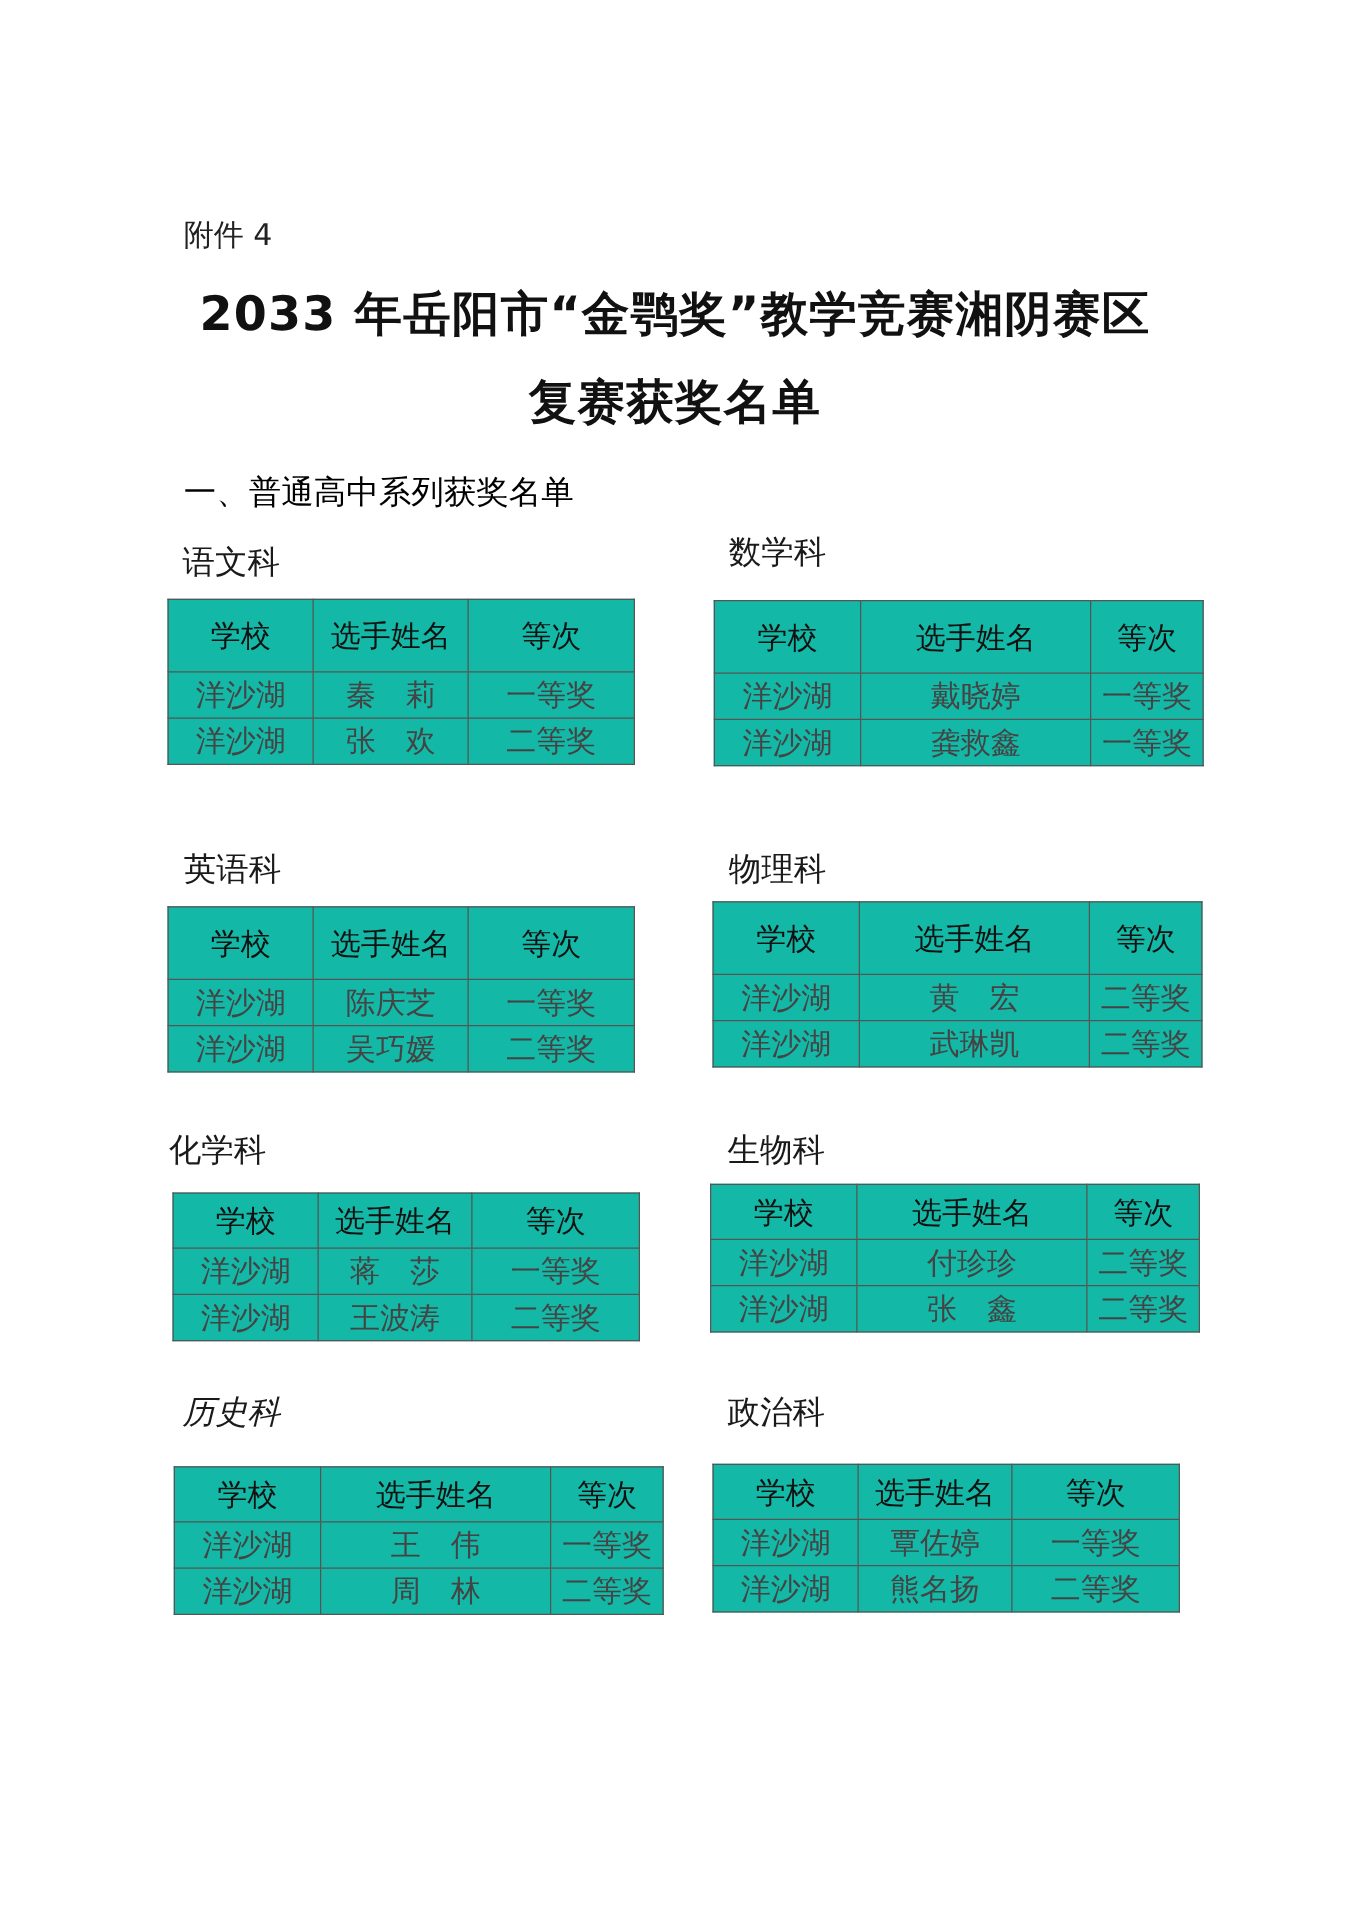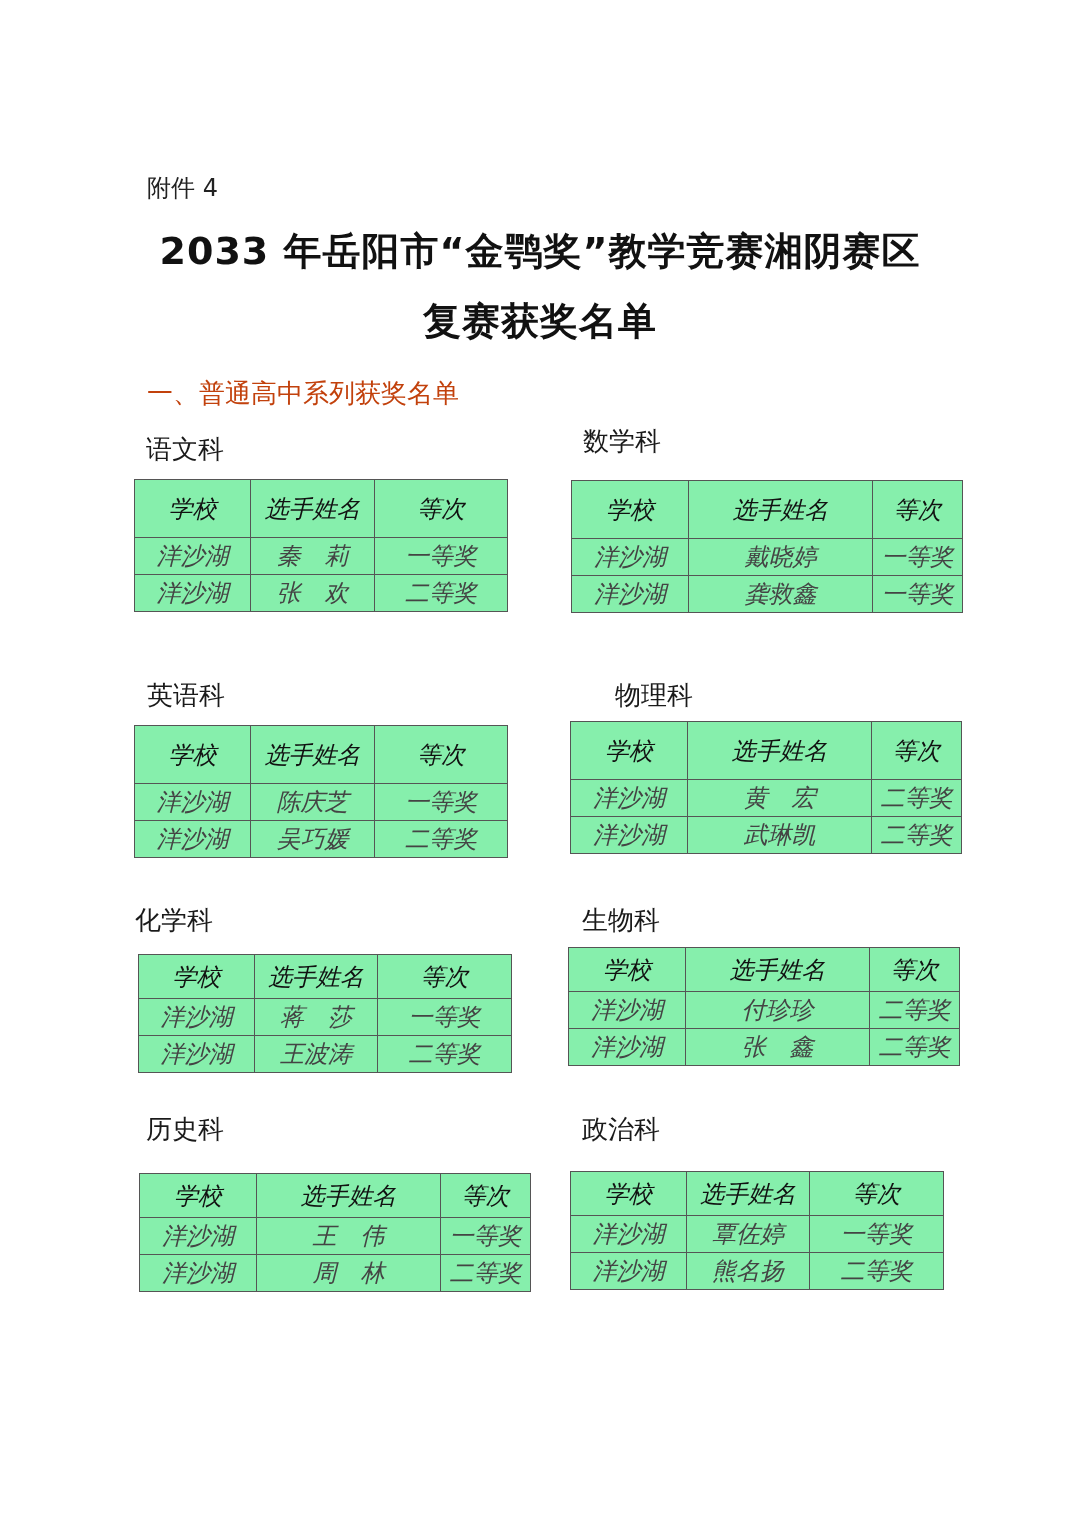--- a/index.html
+++ b/index.html
@@ -30,34 +30,33 @@
       font-weight: bold;
       color: #111;
     }
     .title-1 { top: 226px; font-size: 38px; letter-spacing: 1px; }
     .title-2 { top: 296px; font-size: 38px; letter-spacing: 1px; }
     .section-heading {
       position: absolute;
       left: 147px;
       top: 376px;
       font-size: 26px;
-      color: #c2410c;
+      color: #000000;
     }
     .subject-title {
       position: absolute;
       font-size: 26px;
       color: #1a1a1a;
       white-space: nowrap;
     }
     table.award {
       position: absolute;
       border-collapse: collapse;
       table-layout: fixed;
-      background: #86efac;
-      font-style: italic;
+      background: #14b8a6;
     }
     table.award th, table.award td {
       border: 1.5px solid #555;
       text-align: center;
       padding: 0;
       white-space: nowrap;
     }
     table.award th {
       font-weight: normal;
       font-size: 24px;
@@ -148,21 +147,21 @@
     <td>一等奖</td>
   </tr>
   <tr style="height:37px">
     <td>洋沙湖</td>
     <td>吴巧媛</td>
     <td>二等奖</td>
   </tr>
 </tbody>
   </table>
 
-<div class="subject-title" style="left:583px; top:678px;margin-left:32px;">物理科</div>
+<div class="subject-title" style="left:583px; top:678px;">物理科</div>
 <table class="award" style="left:570px; top:721px; width:391px;">
   <colgroup>
       <col style="width:117px">
       <col style="width:184px">
       <col style="width:90px">
     </colgroup>
   <tbody>
       <tr style="height:58px">
     <th>学校</th>
     <th>选手姓名</th>
@@ -226,21 +225,21 @@
     <td>二等奖</td>
   </tr>
   <tr style="height:37px">
     <td>洋沙湖</td>
     <td>张　鑫</td>
     <td>二等奖</td>
   </tr>
 </tbody>
   </table>
 
-<div class="subject-title" style="left:146px; top:1112px;">历史科</div>
+<div class="subject-title" style="left:146px; top:1112px;font-style:italic;">历史科</div>
 <table class="award" style="left:139px; top:1173px; width:391px;">
   <colgroup>
       <col style="width:117px">
       <col style="width:184px">
       <col style="width:90px">
     </colgroup>
   <tbody>
       <tr style="height:44px">
     <th>学校</th>
     <th>选手姓名</th>

